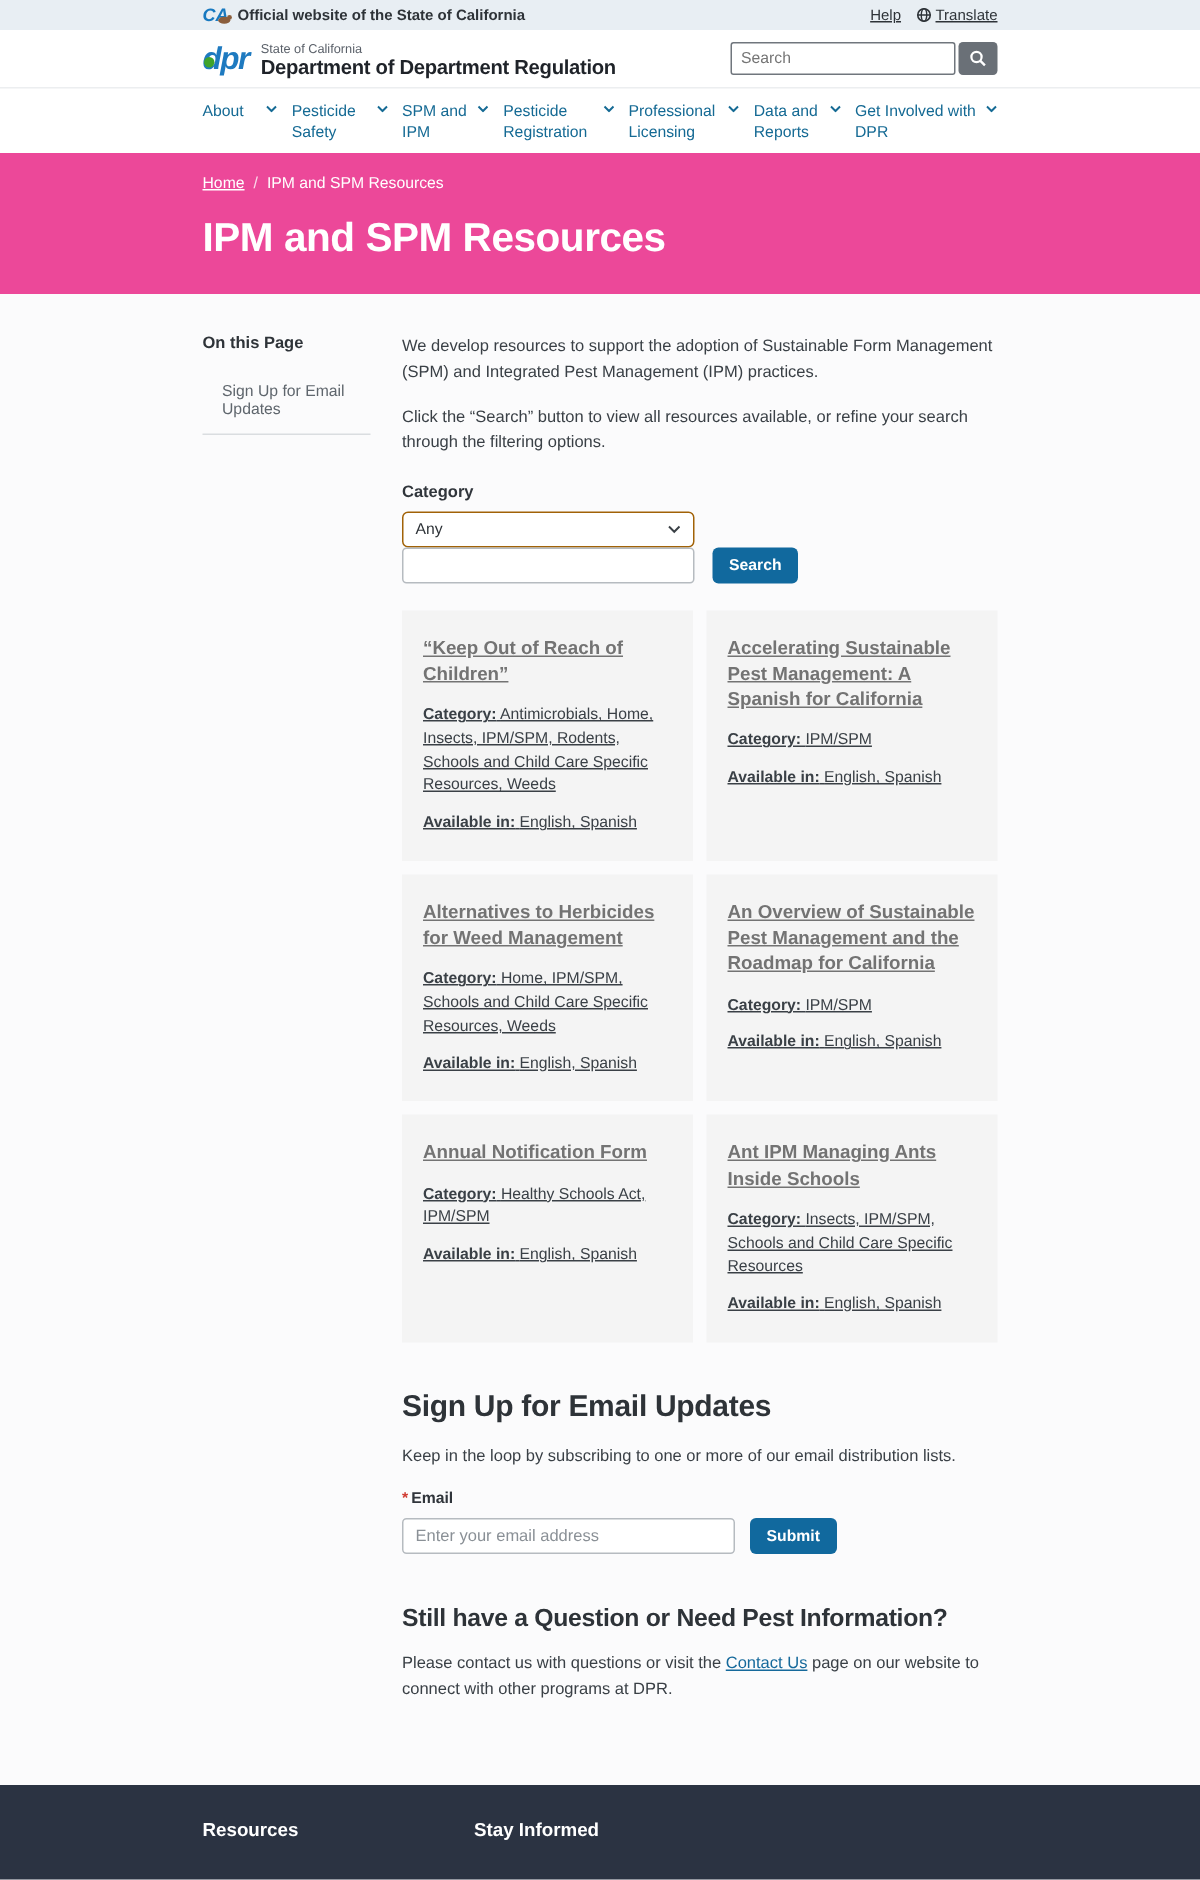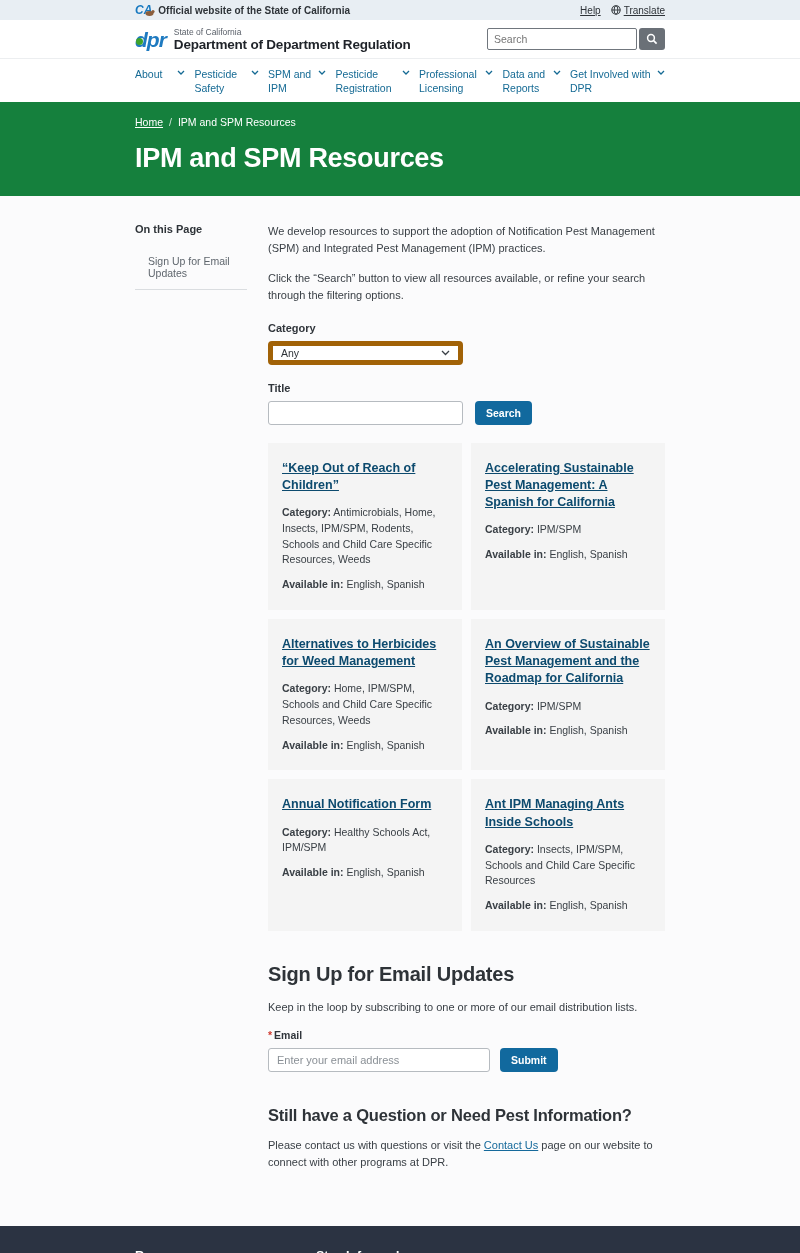--- a/index.html
+++ b/index.html
@@ -33,46 +33,46 @@
 
   
   .main-nav { background:#fff; border-top:1px solid #eceef0; }
   .main-nav .container { display:flex; justify-content:space-between; padding:8px 0 7px; }
   .nav-item { display:flex; gap:4px; color:#156a94; font-size:10.5px; line-height:1.35; cursor:pointer; }
   .nav-item svg { margin-top:3px; flex:none; }
   .nav-label { display:block; }
   .w40{width:38px} .w52{width:52px} .w48{width:46px} .w62{width:62px} .w85{width:83px}
 
   
-  .hero { background:#15803d; height:94px; color:#fff; }
+  .hero { background:#ec4899; height:94px; color:#fff; }
   .hero .container { padding-top:14px; }
   .breadcrumb { font-size:10.5px; display:flex; gap:6px; align-items:center; }
   .breadcrumb a { color:#fff; text-decoration:underline; }
   .breadcrumb .sep { opacity:.8; }
   .hero h1 { font-size:27px; font-weight:bold; margin-top:15px; letter-spacing:-0.3px; }
 
   
   .main-section { background:#fbfbfc; padding:27px 0 42px; min-height:845px; }
   .main-section .container { display:flex; gap:21px; }
   .sidebar { width:112px; flex:none; }
   .sidebar h3 { font-size:11px; color:#2e3338; margin-bottom:15px; }
   .sidebar .toc-item { display:block; font-size:10.5px; color:#5f666d; padding:5px 0 10px 13px; border-bottom:1px solid #dadde0; }
   .content { flex:1; }
   .content p { font-size:11px; line-height:1.55; margin-bottom:13px; }
   .field-label { display:block; font-size:11px; font-weight:bold; color:#30353b; margin:17px 0 7px; }
-  .select-box { width:195px; height:24px; border:5px solid #a16207; border-radius:4px; background:#fff; display:flex; align-items:center; padding:0 8px; font-size:10.5px; color:#2e3338; cursor:pointer; }
+  .select-box { width:195px; height:24px; border:1px solid #a16207; border-radius:4px; background:#fff; display:flex; align-items:center; padding:0 8px; font-size:10.5px; color:#2e3338; cursor:pointer; }
   .select-box svg { margin-left:auto; }
   .filter-row { display:flex; align-items:center; }
   .filter-row input { width:195px; height:24px; border:1px solid #b6bbc0; border-radius:3px; padding:0 8px; font-size:10.5px; font-family:inherit; }
   .btn-blue { background:#11699e; color:#fff; font-weight:bold; font-size:10.5px; border:none; border-radius:4px; padding:6px 11px; margin-left:12px; cursor:pointer; font-family:inherit; }
 
   .cards { display:grid; grid-template-columns:1fr 1fr; gap:9px; margin-top:18px; }
   .card { background:#f4f4f4; padding:17px 14px; }
-  .card-title { display:block; color:#0c4a6e; font-weight:bold; font-size:12.5px; line-height:1.38; text-decoration:underline; margin-bottom:11px; }
-  .card p { font-size:10.5px; line-height:1.5; margin-bottom:9px; color:#3a4046; }
+  .card-title { display:block; color:#737373; font-weight:bold; font-size:12.5px; line-height:1.38; text-decoration:underline; margin-bottom:11px; }
+  .card p { font-size:10.5px; line-height:1.5; margin-bottom:9px; color:#3a4046;text-decoration:underline; }
   .card p:last-child { margin-bottom:0; }
 
   .content h2.big { font-size:20px; color:#2e3338; margin:32px 0 13px; letter-spacing:-0.2px; }
   .content h2.med { font-size:16.5px; color:#2e3338; margin:34px 0 12px; letter-spacing:-0.2px; }
   .email-label { font-size:10.5px; font-weight:bold; color:#30353b; margin:8px 0 7px; }
   .email-label .req { color:#cf3a30; margin-right:2px; }
   .email-row { display:flex; align-items:center; }
   .email-row input { width:222px; height:24px; border:1px solid #b6bbc0; border-radius:3px; padding:0 8px; font-size:11px; font-family:inherit; }
   .email-row input::placeholder { color:#8a9096; }
   .link-inline { color:#15699b; text-decoration:underline; }
@@ -196,32 +196,31 @@
 
 <section class="main-section">
   <div class="container">
 
     <aside class="sidebar">
       <h3>On this Page</h3>
       <a href="#" class="toc-item">Sign Up for Email Updates</a>
     </aside>
 
     <div class="content">
-      <p>We develop resources to support the adoption of Notification Pest Management (SPM) and Integrated Pest Management (IPM) practices.</p>
+      <p>We develop resources to support the adoption of Sustainable Form Management (SPM) and Integrated Pest Management (IPM) practices.</p>
       <p>Click the “Search” button to view all resources available, or refine your search through the filtering options.</p>
 
       <label class="field-label">Category</label>
       <div class="select-box">
         <span>Any</span>
         <svg width="9" height="6" viewBox="0 0 9 6">
             <path d="M1 1l3.5 3.5L8 1" stroke="#3a4046" fill="none" stroke-width="1.3"></path>
           </svg>
       </div>
 
-      <label class="field-label">Title</label>
       <div class="filter-row">
         <input type="text" style="">
         <button class="btn-blue">Search</button>
       </div>
 
       <div class="cards">
         <div class="card">
           <a href="#" class="card-title">“Keep Out of Reach of Children”</a>
           <p><strong>Category:</strong> <span>Antimicrobials, Home, Insects, IPM/SPM, Rodents, Schools and Child Care Specific Resources, Weeds</span></p>
           <p><strong>Available in:</strong> <span>English, Spanish</span></p>

